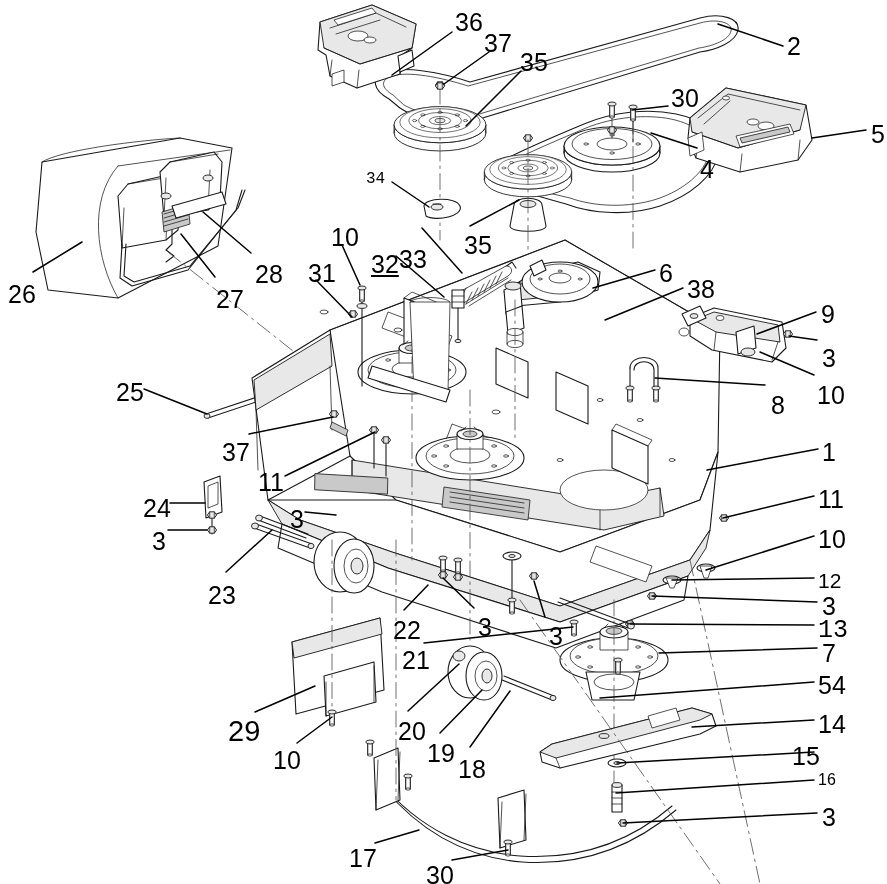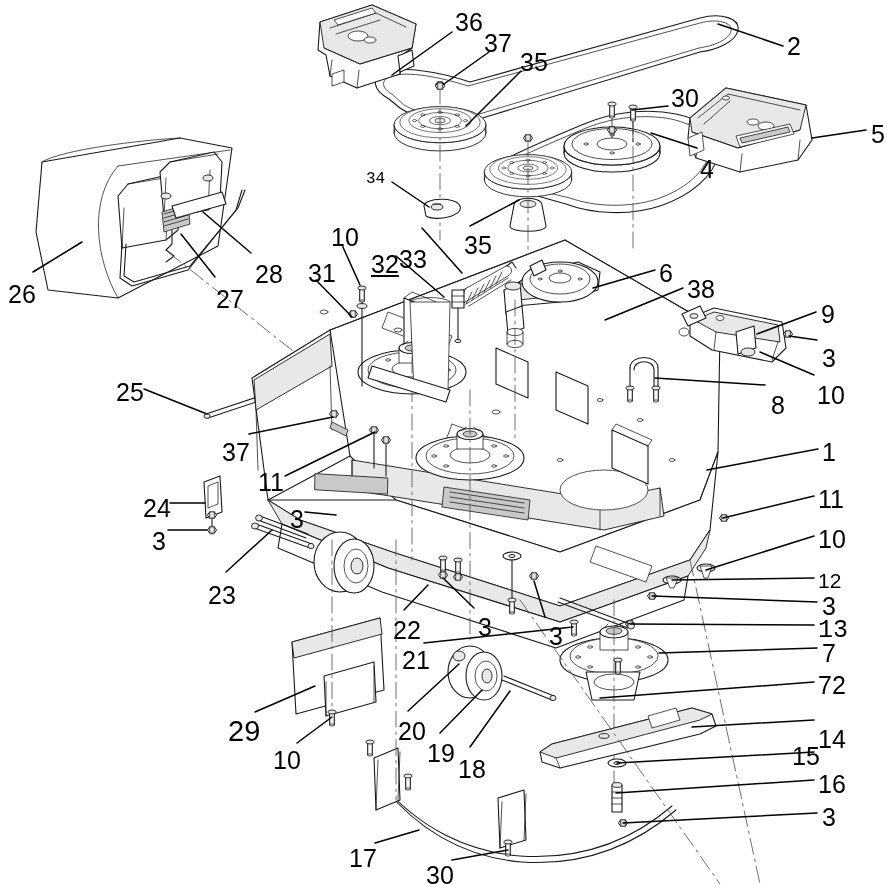--- a/index.html
+++ b/index.html
@@ -646,24 +646,24 @@
       <div class="callout" style="left: 818px; top: 487px; font-size: 25px;">11</div>
       <div class="callout" style="left: 818px; top: 527px; font-size: 25px;">10</div>
       <div class="callout" style="left: 143px; top: 496px; font-size: 25px;">24</div>
       <div class="callout" style="left: 152px; top: 529px; font-size: 25px;">3</div>
       <div class="callout" style="left: 290px; top: 507px; font-size: 25px;">3</div>
       <div class="callout" style="left: 208px; top: 583px; font-size: 25px;">23</div>
       <div class="callout" style="left: 818px; top: 570px; font-size: 21px;">12</div>
       <div class="callout" style="left: 822px; top: 594px; font-size: 25px;">3</div>
       <div class="callout" style="left: 818px; top: 618px; font-size: 25px; font-family: Liberation Mono, monospace;">13</div>
       <div class="callout" style="left: 822px; top: 641px; font-size: 25px;">7</div>
-      <div class="callout" style="left: 818px; top: 673px; font-size: 25px;">72</div>
-      <div class="callout" style="left: 818px; top: 712px; font-size: 25px; margin-top: 15px;">14</div>
+      <div class="callout" style="left: 818px; top: 673px; font-size: 25px;">54</div>
+      <div class="callout" style="left: 818px; top: 712px; font-size: 25px;">14</div>
       <div class="callout" style="left: 792px; top: 744px; font-size: 25px;">15</div>
-      <div class="callout" style="left: 818px; top: 772px; font-size: 25px;">16</div>
+      <div class="callout" style="left: 818px; top: 772px; font-size: 16px;">16</div>
       <div class="callout" style="left: 822px; top: 805px; font-size: 25px;">3</div>
       <div class="callout" style="left: 393px; top: 618px; font-size: 25px;">22</div>
       <div class="callout" style="left: 402px; top: 648px; font-size: 25px;">21</div>
       <div class="callout" style="left: 478px; top: 615px; font-size: 25px;">3</div>
       <div class="callout" style="left: 549px; top: 624px; font-size: 25px;">3</div>
       <div class="callout" style="left: 228px; top: 717px; font-size: 29px;">29</div>
       <div class="callout" style="left: 273px; top: 748px; font-size: 25px;">10</div>
       <div class="callout" style="left: 398px; top: 719px; font-size: 25px;">20</div>
       <div class="callout" style="left: 427px; top: 741px; font-size: 25px;">19</div>
       <div class="callout" style="left: 458px; top: 757px; font-size: 25px;">18</div>

